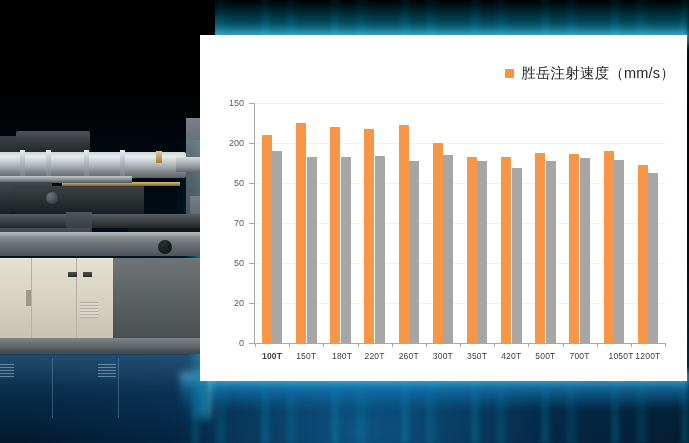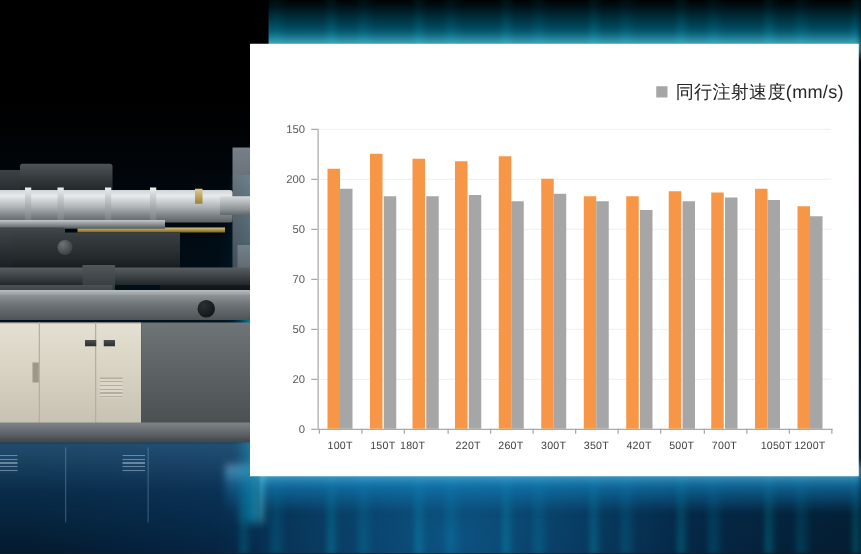--- a/index.html
+++ b/index.html
@@ -237,22 +237,22 @@
     <div class="m-reflect-line" style="left:52px;"></div>
     <div class="m-reflect-line" style="left:118px;"></div>
   </div>
 </div>
 
 <div id="chart-card">
   <div class="plot-wrap">
 
     <div class="legend">
       <div class="legend-row">
-        <span class="legend-swatch" style="background:#a6a6a6"></span>
-        <span class="legend-label">同行注射速度(mm/s)</span>
+        <span class="legend-swatch" style="background:#f79646"></span>
+        <span class="legend-label">胜岳注射速度（mm/s）</span>
       </div>
     </div>
 
     <div id="y-axis-group">
         <div class="ytick" style="top: 308px;"></div>
         <div class="ylabel" style="left: 18px; top: 308px; right: auto;">0</div>
         <div class="gridline" style="top: 268px;"></div>
         <div class="ytick" style="top: 268px;"></div>
         <div class="ylabel" style="left: 18px; top: 268px; right: auto;">20</div>
         <div class="gridline" style="top: 228px;"></div>
@@ -297,25 +297,25 @@
         <div class="bar bar-orange" title="胜岳注射速度（mm/s） 700T: 94.5" style="left: 314.333px; width: 10px; height: 189px; background: rgb(247, 150, 70);"></div>
         <div class="bar bar-gray" title="同行注射速度(mm/s) 700T: 92.5" style="left: 324.833px; width: 10px; height: 185px; background: rgb(166, 166, 166);"></div>
         <div class="bar bar-orange" title="胜岳注射速度（mm/s） 1050T: 96" style="left: 348.5px; width: 10px; height: 192px; background: rgb(247, 150, 70);"></div>
         <div class="bar bar-gray" title="同行注射速度(mm/s) 1050T: 91.5" style="left: 359px; width: 10px; height: 183px; background: rgb(166, 166, 166);"></div>
         <div class="bar bar-orange" title="胜岳注射速度（mm/s） 1200T: 89" style="left: 382.667px; width: 10px; height: 178px; background: rgb(247, 150, 70);"></div>
         <div class="bar bar-gray" title="同行注射速度(mm/s) 1200T: 85" style="left: 393.167px; width: 10px; height: 170px; background: rgb(166, 166, 166);"></div>
       </div>
 
     <div id="x-axis-group">
         <div class="xtickmark" style="left: 89.1667px;"></div>
-        <div class="xlabel" style="left: 55px; width: 34.1667px;">100T</div>
+        <div class="xlabel" style="left: 55px; width: 34.1667px; font-weight: bold;">100T</div>
         <div class="xtickmark" style="left: 123.333px;"></div>
         <div class="xlabel" style="left: 89.1667px; width: 34.1667px;">150T</div>
         <div class="xtickmark" style="left: 157.5px;"></div>
-        <div class="xlabel" style="left: 113px; width: 34.1667px;">180T</div>
+        <div class="xlabel" style="left: 125px; width: 34.1667px;">180T</div>
         <div class="xtickmark" style="left: 191.667px;"></div>
         <div class="xlabel" style="left: 157.5px; width: 34.1667px;">220T</div>
         <div class="xtickmark" style="left: 225.833px;"></div>
         <div class="xlabel" style="left: 191.667px; width: 34.1667px;">260T</div>
         <div class="xtickmark" style="left: 260px;"></div>
         <div class="xlabel" style="left: 225.833px; width: 34.1667px;">300T</div>
         <div class="xtickmark" style="left: 294.167px;"></div>
         <div class="xlabel" style="left: 260px; width: 34.1667px;">350T</div>
         <div class="xtickmark" style="left: 328.333px;"></div>
         <div class="xlabel" style="left: 294.167px; width: 34.1667px;">420T</div>

